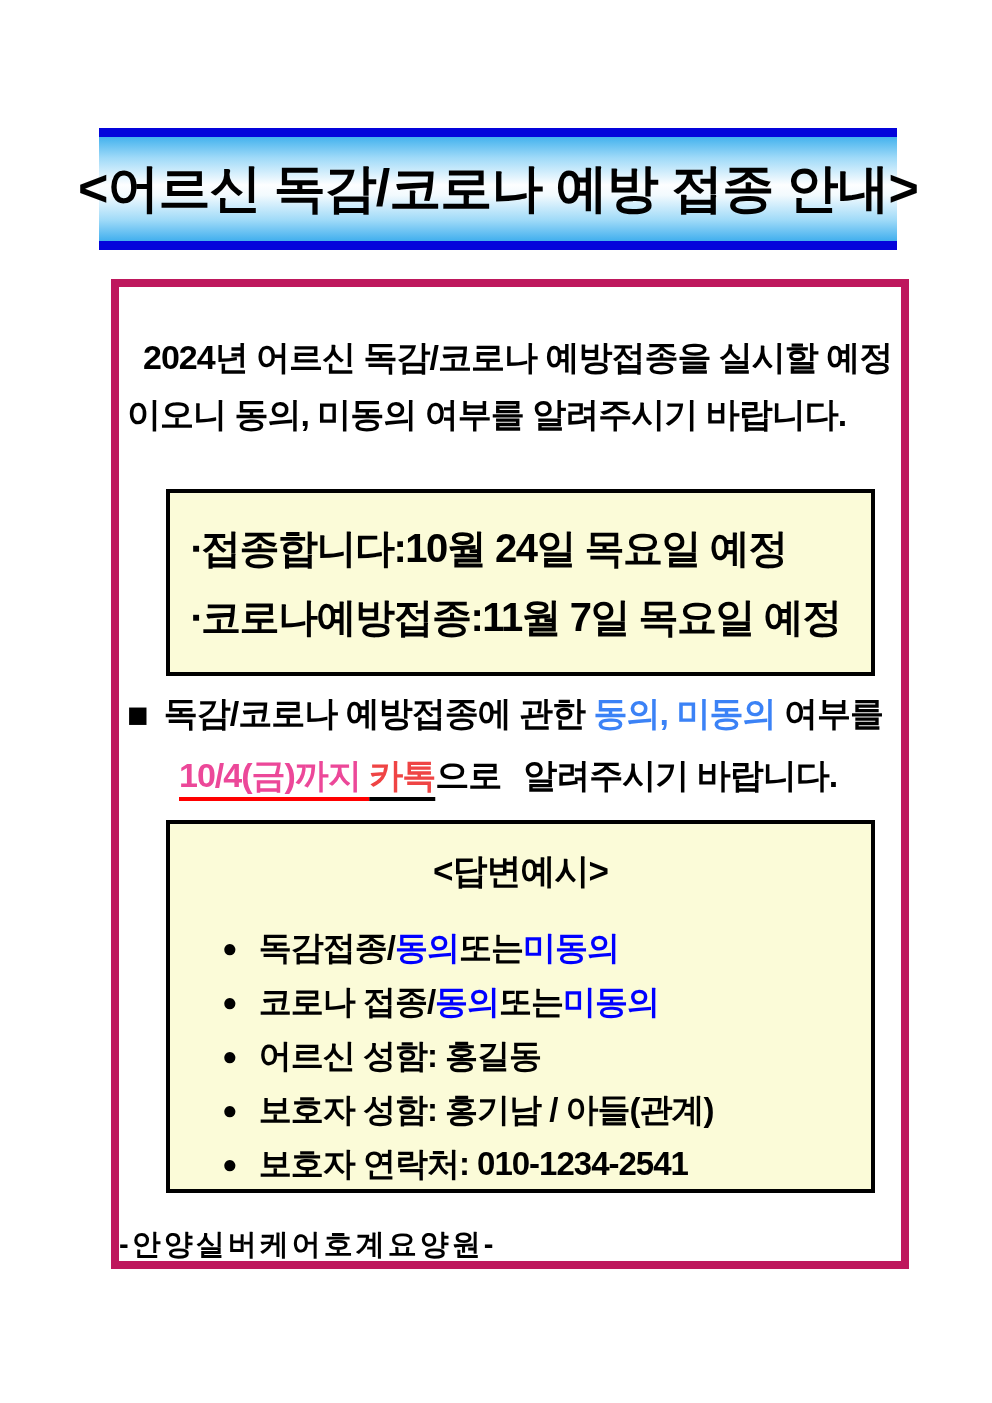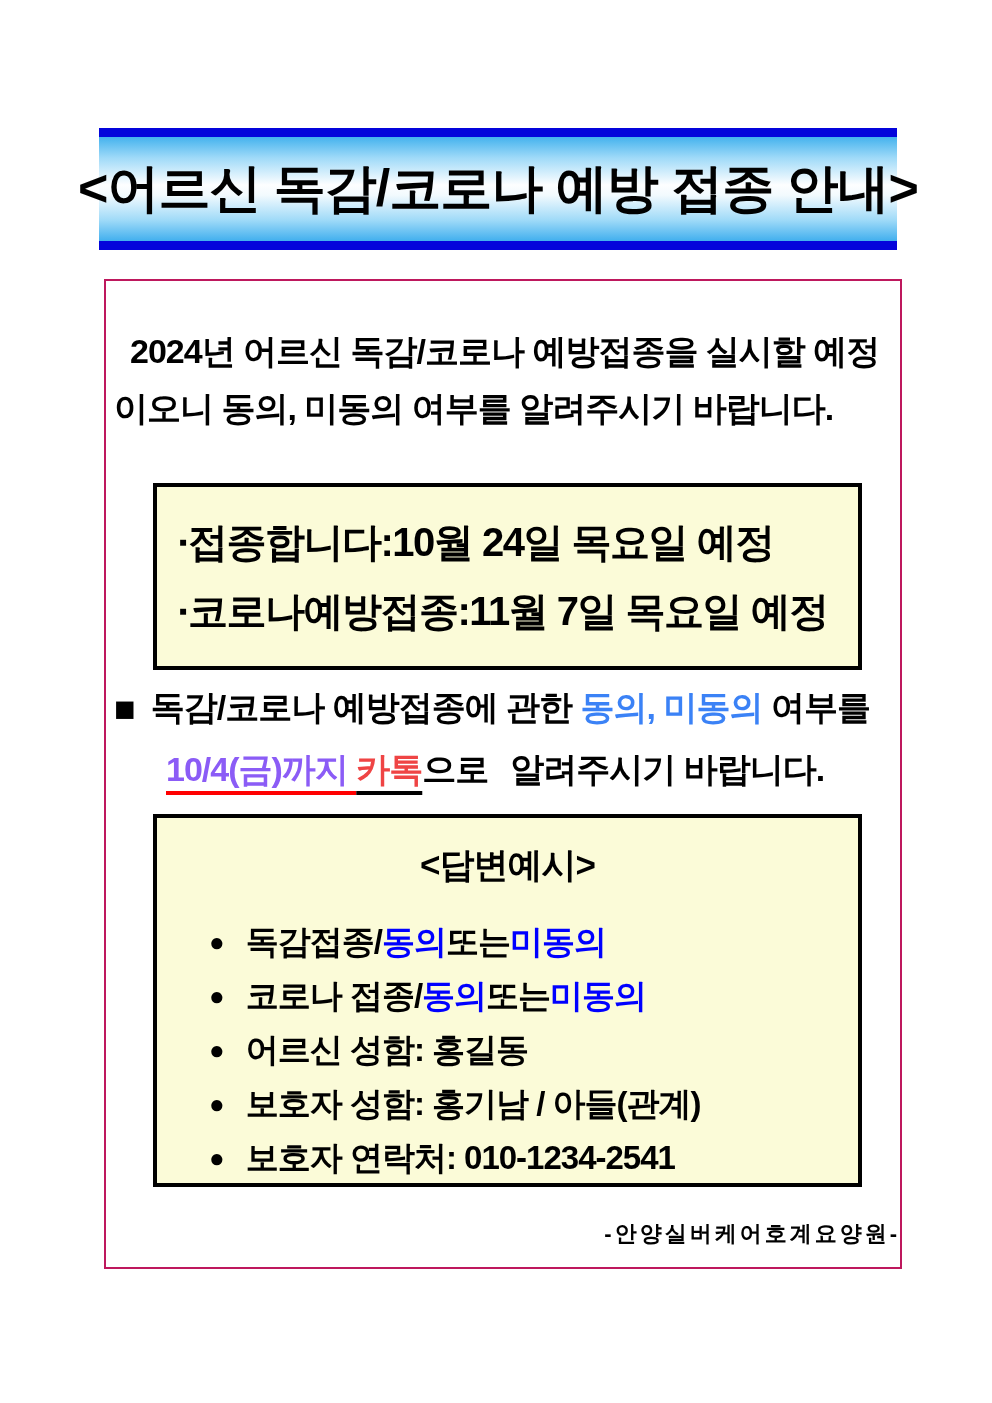--- a/index.html
+++ b/index.html
@@ -45,25 +45,25 @@
   .banner .title {
     font-size: 52px;
     font-weight: 800;
     letter-spacing: -1px;
     white-space: nowrap;
   }
 
   
   .main-box {
     position: absolute;
-    left: 104px;
+    left: 111px;
     top: 279px;
     width: 798px;
     height: 990px;
-    border: 2px solid #be185d;
+    border: 8px solid #be185d;
     box-sizing: border-box;
     background: #ffffff;
   }
 
   
   .intro {
     position: absolute;
     top: 42px;
     left: 8px;
     right: 2px;
@@ -174,22 +174,22 @@
     font-size: 26px;
     margin-right: 22px;
   }
 
   
   .facility-footer {
     position: absolute;
     top: 938px;
     left: 0;
     width: 100%;
-    text-align: right;
-    font-size: 22px;
+    text-align: left;
+    font-size: 29px;
     letter-spacing: 3px;
   }
 </style>
 </head>
 <body>
 
 <div class="banner">
   <div class="bar"></div>
   <div class="body">
     <div class="title">&lt;어르신 독감/코로나 예방 접종 안내&gt;</div>
@@ -213,21 +213,21 @@
       <span class="sq">▪</span>
       <span>코로나예방접종:11월 7일 목요일 예정</span>
     </div>
   </div>
 
   <div class="notice">
     <div class="ln1">
       <span class="marker">■</span><span>독감/코로나 예방접종에 관한 </span><span class="blue-text" style="color: #3b82f6;">동의, 미동의</span><span> 여부를</span>
     </div>
     <div class="ln2">
-      <span class="red-text u-red" style="color: #8b5cf6;">10/4(금)까지 </span><span class="blue-text u-black" style="color: #ef4444;">카톡</span><span>으로</span><span class="gap"></span><span>알려주시기 바랍니다.</span>
+      <span class="red-text u-red" style="color: #ec4899;">10/4(금)까지 </span><span class="blue-text u-black" style="color: #ef4444;">카톡</span><span>으로</span><span class="gap"></span><span>알려주시기 바랍니다.</span>
     </div>
   </div>
 
   <div class="example-box">
     <div class="example-title">&lt;답변예시&gt;</div>
     <div class="example-list">
 
       <div class="example-item">
         <span class="dot">●</span>
         <span>독감접종/ </span>

